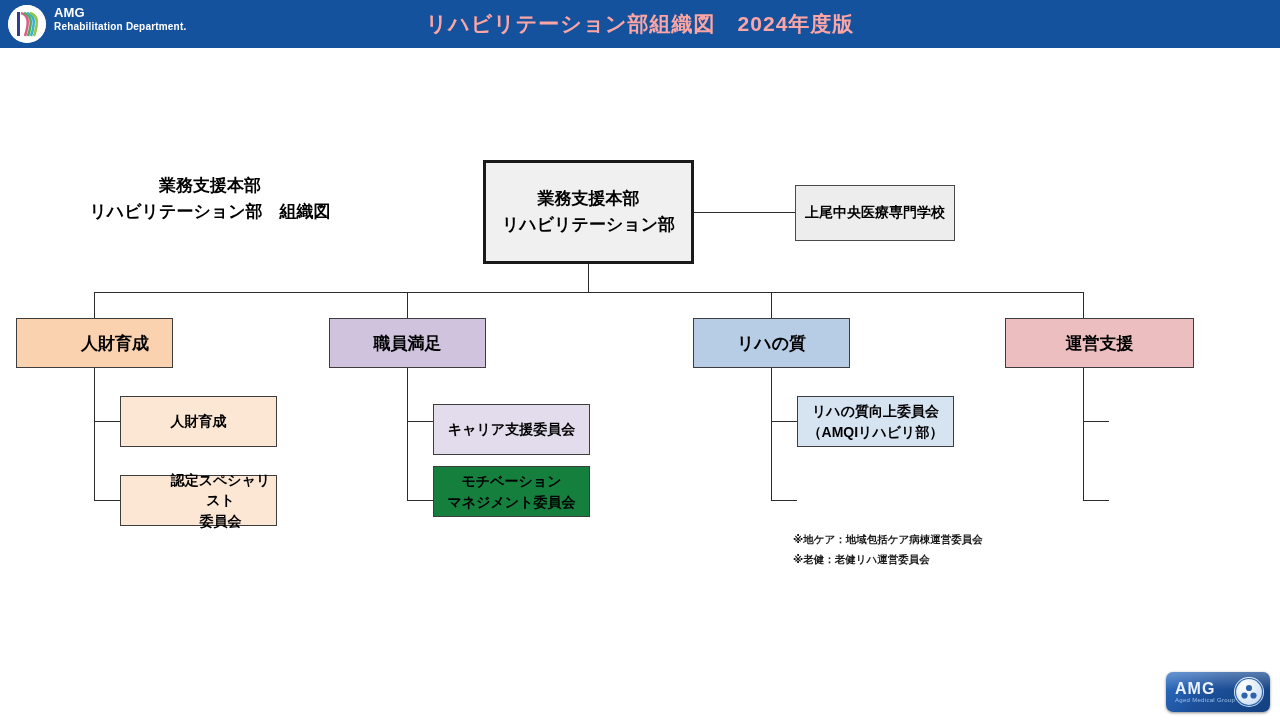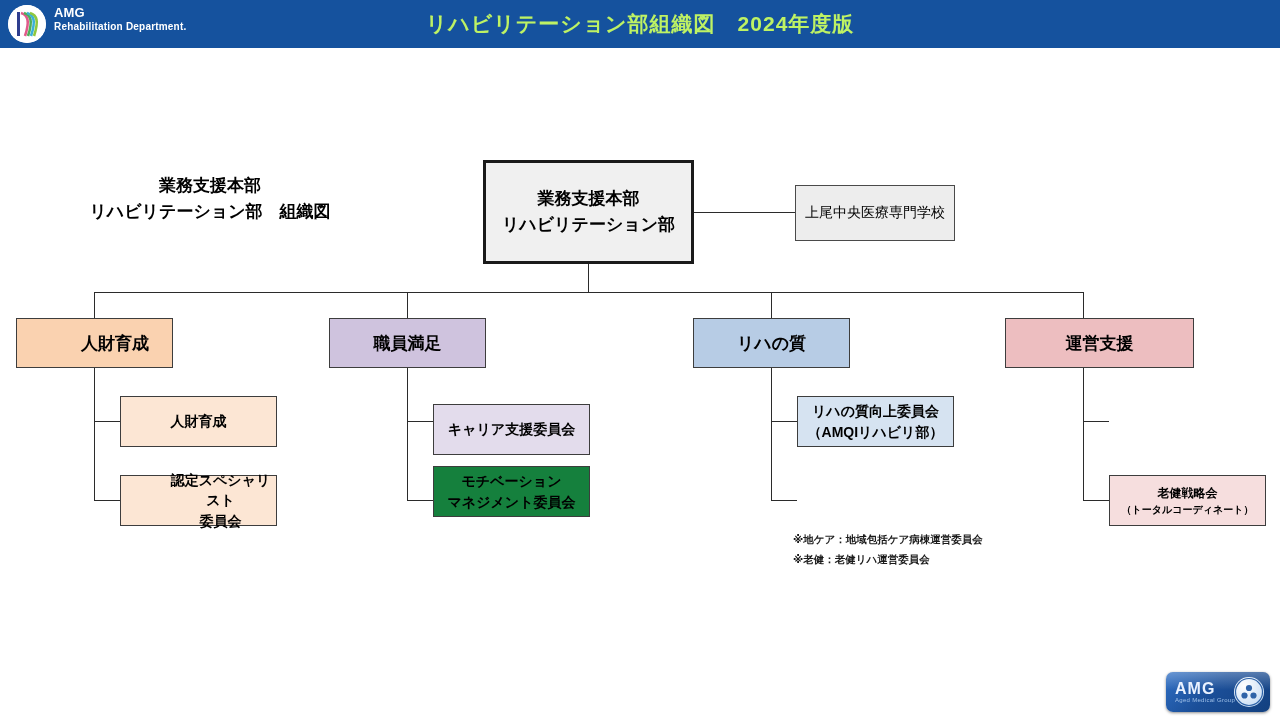--- a/index.html
+++ b/index.html
@@ -38,21 +38,21 @@
     color: #ffffff;
     line-height: 1.25;
   }
   .brand-line1 { font-size: 13px; font-weight: bold; letter-spacing: .2px; }
   .brand-line2 { font-size: 10px; font-weight: bold; letter-spacing: .2px; }
   .header-title {
     position: absolute;
     left: 0; top: 0;
     width: 1280px; height: 48px;
     display: flex; align-items: center; justify-content: center;
-    color: #bef264;
+    color: #fca5a5;
     font-size: 21px;
     font-weight: bold;
     letter-spacing: 1px;
     white-space: pre;
   }
 
   
   .canvas {
     position: absolute;
     left: 0; top: 48px;
@@ -92,21 +92,21 @@
     border: 3px solid #1a1a1a;
     background: #F0F0F0;
     font-size: 17px;
     font-weight: bold;
     line-height: 1.55;
   }
   .box-plain {
     border: 1px solid #4a4a4a;
     background: #EDEDED;
     font-size: 14px;
-    font-weight: normal;
+    font-weight: bold;
   }
   .box-cat {
     border: 1px solid #3d3d3d;
     font-size: 17px;
     font-weight: bold;
   }
   .box-child {
     border: 1px solid #3d3d3d;
     font-size: 14px;
     font-weight: bold;
@@ -261,24 +261,20 @@
   <div class="footnote" style="left:793px; top:485px;">※地ケア：地域包括ケア病棟運営委員会</div>
   <div class="footnote" style="left:793px; top:505px;">※老健：老健リハ運営委員会</div>
 
   <div class="box box-cat" style="left:1005px; top:270px; width:189px; height:50px; background:#EDBEC0;">
     <span>運営支援</span>
   </div>
   <div class="ln ln-v" style="left:1083px; top:320px; height:132px;"></div>
   <div class="ln ln-h" style="left:1083px; top:373px; width:26px;"></div>
   <div class="ln ln-h" style="left:1083px; top:452px; width:26px;"></div>
 
-  <div class="box box-child box-child-sm" style="left:1109px; top:427px; width:157px; height:51px; background:#F6DEDE;">
-    <span>老健戦略会</span>
-    <span class="sub">（トータルコーディネート）</span>
-  </div>
 
 </div>
 
 <div class="amg-logo">
   <div class="gloss"></div>
   <div class="amg-text">AMG</div>
   <div class="amg-sub">Aged Medical Group</div>
   <div class="amg-seal">
     <svg width="30" height="30" viewBox="0 0 30 30" aria-hidden="true">
       <circle cx="15" cy="15" r="13.5" fill="none" stroke="#2f63a8" stroke-width="1.2"></circle>

